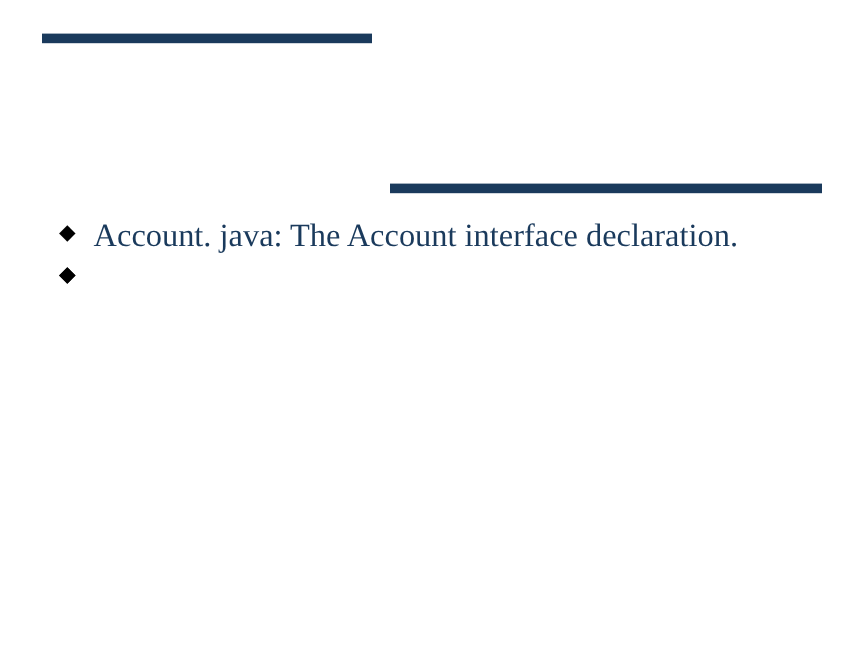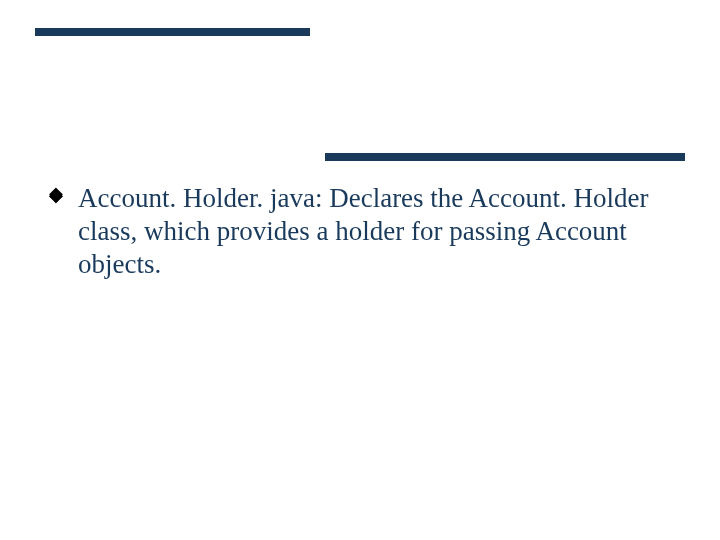--- a/index.html
+++ b/index.html
@@ -56,21 +56,21 @@
 </style>
 </head>
 <body>
 
 <div class="top-bar-left"></div>
 <div class="mid-bar-right"></div>
 
 <div class="content">
   <div class="bullet-item">
     <span class="bullet-icon">◆</span>
+    <span>Account. java: The Account interface declaration.</span>
   </div>
   <div class="bullet-item">
     <span class="bullet-icon">◆</span>
   </div>
   <div class="bullet-item">
     <span class="bullet-icon">◆</span>
-    <span>Account. Holder. java: Declares the Account. Holder class, which provides a holder for passing Account objects.</span>
   </div>
 </div>
 
 </body></html>

